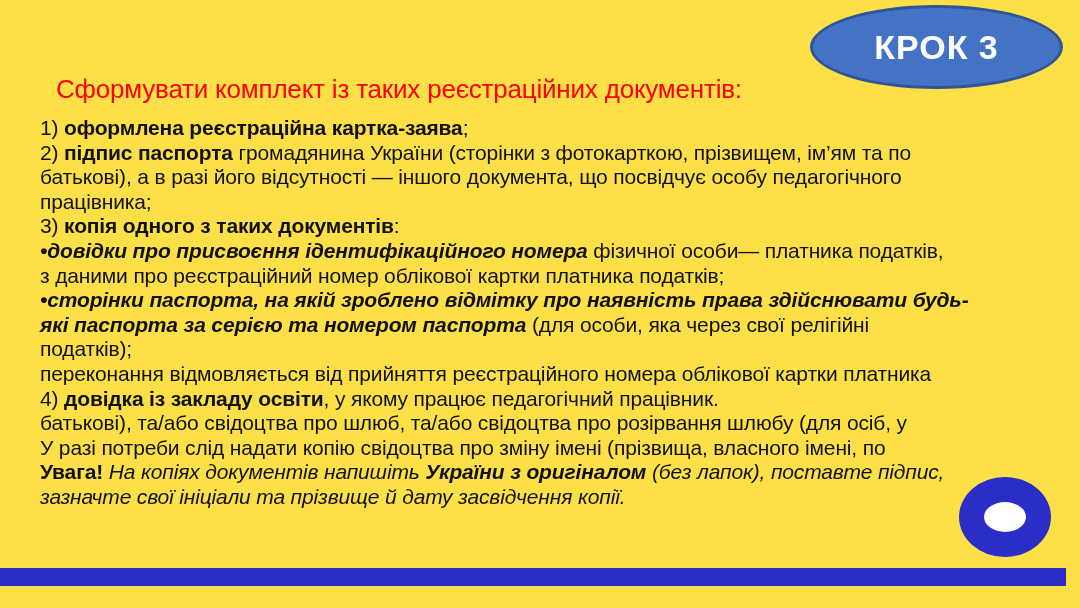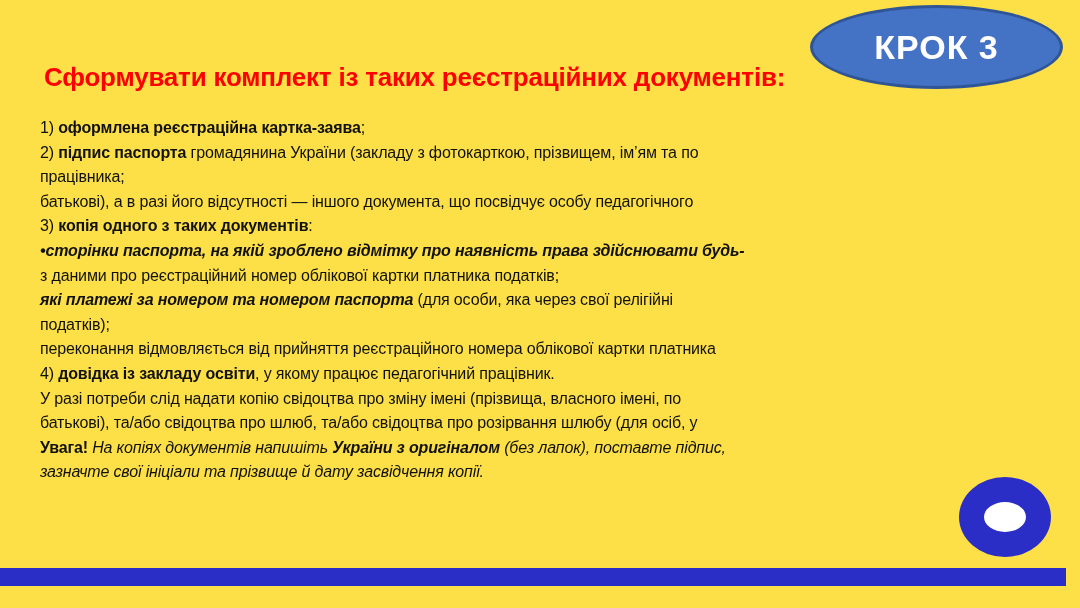--- a/index.html
+++ b/index.html
@@ -26,37 +26,37 @@
     color: #ffffff;
     font-weight: bold;
     font-size: 34px;
     letter-spacing: 1px;
   }
 
   
   .title {
     position: absolute;
     left: 40px; top: 58px;
-    margin: 4px;
+    margin: 16px;
     width: 860px;
     color: var(--title-red, #fe0000);
     font-size: 26px;
-    font-weight: bold;
+    font-weight: normal;
     white-space: nowrap;
     letter-spacing: -0.2px;
   }
 
   
   .body-text {
     position: absolute;
     left: 40px; top: 116px;
     width: 1010px;
   }
   .line {
-    font-size: 16px;
+    font-size: 21px;
     line-height: 24.6px;
     white-space: nowrap;
     letter-spacing: -0.15px;
   }
   .line .b { font-weight: bold; }
   .line .i { font-style: italic; }
 
   
   .ring {
     position: absolute;
@@ -82,32 +82,33 @@
 <div class="slide">
 
   <div class="badge">
     <span>КРОК 3</span>
   </div>
 
   <h1 class="title">Сформувати комплект із таких реєстраційних документів:</h1>
 
   <div class="body-text">
       <div class="line"><span>1) </span><span class="b">оформлена реєстраційна картка-заява</span><span>;</span></div>
-      <div class="line"><span>2) </span><span class="b">підпис паспорта</span><span> громадянина України (закладу з фотокарткою, прізвищем, ім’ям та по</span></div>
+      <div class="line"><span>2) </span><span class="b">підпис паспорта</span><span> громадянина України (сторінки з фотокарткою, прізвищем, ім’ям та по</span></div>
+      <div class="line"><span>батькові), а в разі його відсутності — іншого документа, що посвідчує особу педагогічного</span></div>
       <div class="line"><span>працівника;</span></div>
-      <div class="line"><span>батькові), а в разі його відсутності — іншого документа, що посвідчує особу педагогічного</span></div>
       <div class="line"><span>3) </span><span class="b">копія одного з таких документів</span><span>:</span></div>
+      <div class="line"><span class="b i">•довідки про присвоєння ідентифікаційного номера</span><span> фізичної особи— платника податків,</span></div>
+      <div class="line"><span>з даними про реєстраційний номер облікової картки платника податків;</span></div>
       <div class="line"><span class="b i">•сторінки паспорта, на якій зроблено відмітку про наявність права здійснювати будь-</span></div>
-      <div class="line"><span>з даними про реєстраційний номер облікової картки платника податків;</span></div>
-      <div class="line"><span class="b i">які платежі за номером та номером паспорта</span><span> (для особи, яка через свої релігійні</span></div>
+      <div class="line"><span class="b i">які паспорта за серією та номером паспорта</span><span> (для особи, яка через свої релігійні</span></div>
       <div class="line"><span>податків);</span></div>
       <div class="line"><span>переконання відмовляється від прийняття реєстраційного номера облікової картки платника</span></div>
       <div class="line"><span>4) </span><span class="b">довідка із закладу освіти</span><span>, у якому працює педагогічний  працівник.</span></div>
+      <div class="line"><span>батькові), та/або свідоцтва про шлюб, та/або свідоцтва про розірвання шлюбу (для осіб, у</span></div>
       <div class="line"><span>У разі потреби слід надати копію свідоцтва про зміну імені (прізвища, власного імені, по</span></div>
-      <div class="line"><span>батькові), та/або свідоцтва про шлюб, та/або свідоцтва про розірвання шлюбу (для осіб, у</span></div>
       <div class="line"><span class="b">Увага!</span><span class="i"> На копіях документів напишіть </span><span class="b i">України з оригіналом</span><span class="i"> (без лапок), поставте підпис,</span></div>
       <div class="line"><span class="i">зазначте  свої ініціали та прізвище й дату засвідчення копії.</span></div>
     </div>
 
   <div class="ring"></div>
 
   <div class="bottom-bar"></div>
 
 </div>
 

